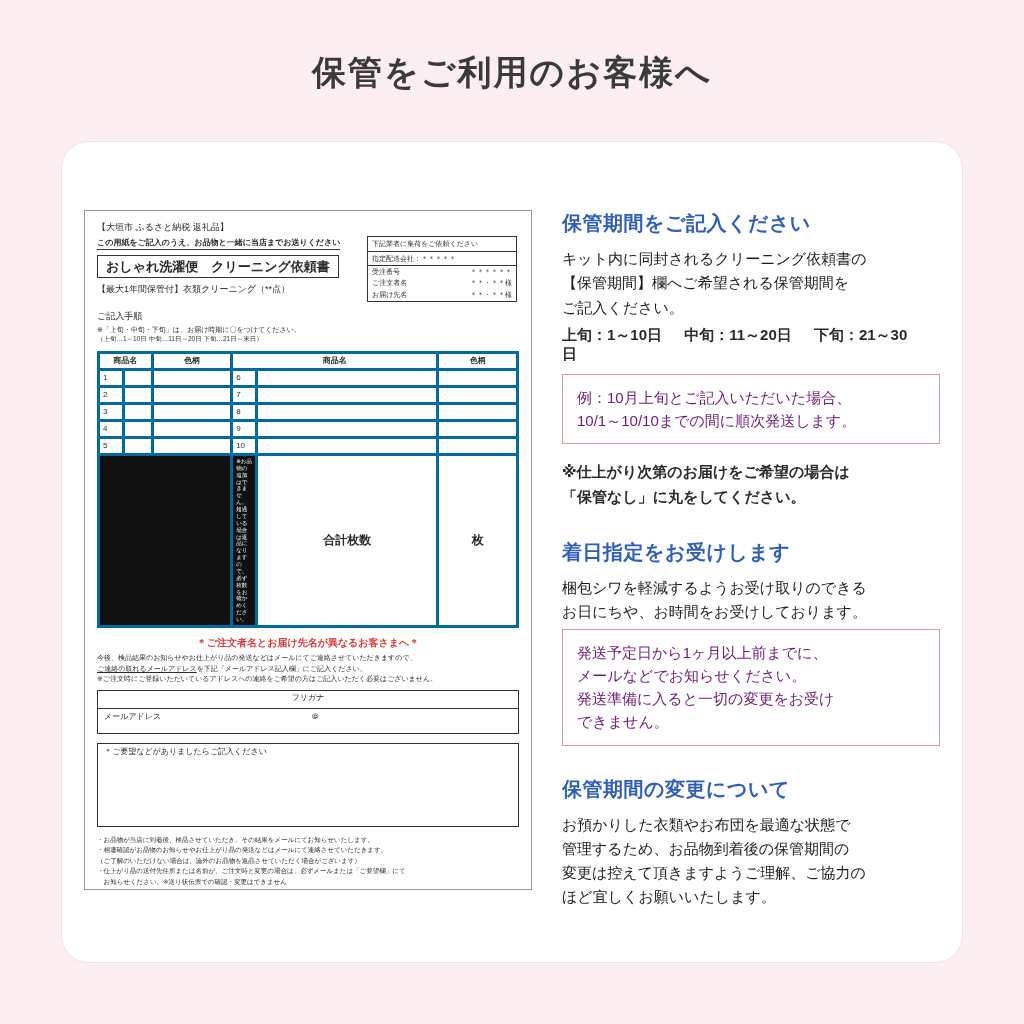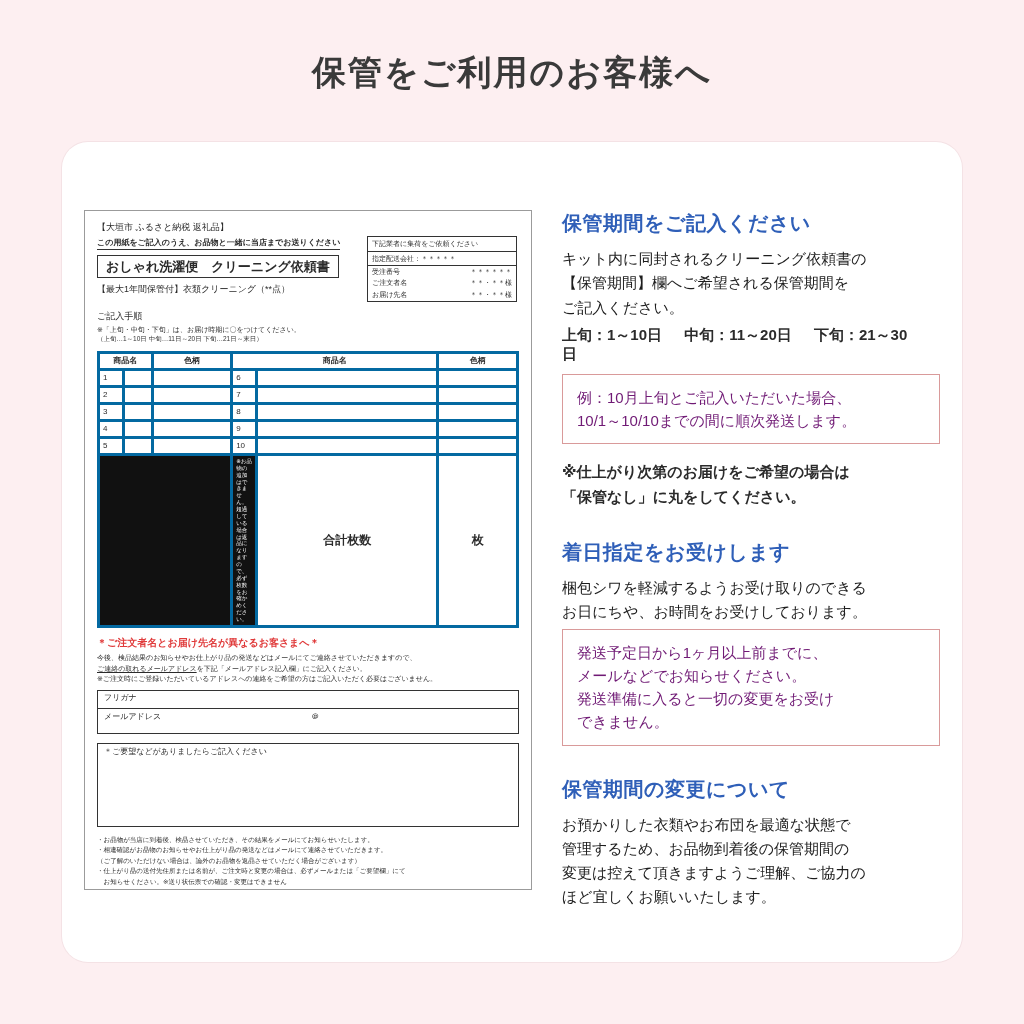--- a/index.html
+++ b/index.html
@@ -89,27 +89,27 @@
   }
   table.items th{font-weight:bold;text-align:center;font-size:8px;}
   td.num{width:16px;text-align:left;}
   td.fill{background:#111;}
   .totbox{font-size:12px;font-weight:bold;text-align:center;}
   .blk-note{
     background:#111;color:#fff;font-size:5.5px;line-height:1.25;
     padding:2px 3px;
   }
   .warn{
-    color:#e03b3b;font-weight:bold;
+    color:#e03b3b;font-weight:bold;text-align:center;
     font-size:10px;margin:8px 0 4px 0;
   }
   .warn-body{font-size:7px;line-height:1.5;}
   .ul{text-decoration:underline;}
   .mailbox{
-    border:1px solid #333;margin-top:5px;font-size:8px;
+    border:1px solid #333;margin-top:5px;font-size:8px;text-align:center;
   }
   .mailbox .r1{border-bottom:1px solid #333;padding:2px 6px;height:13px;}
   .mailbox .r2{padding:3px 6px;height:18px;display:flex;}
   .mailbox .r2 .at{margin-left:150px;}
   .reqbox{
     border:1px solid #333;margin-top:9px;height:76px;
     font-size:8px;padding:3px 6px;
   }
   .foot{font-size:6.5px;line-height:1.6;margin-top:8px;}
   

